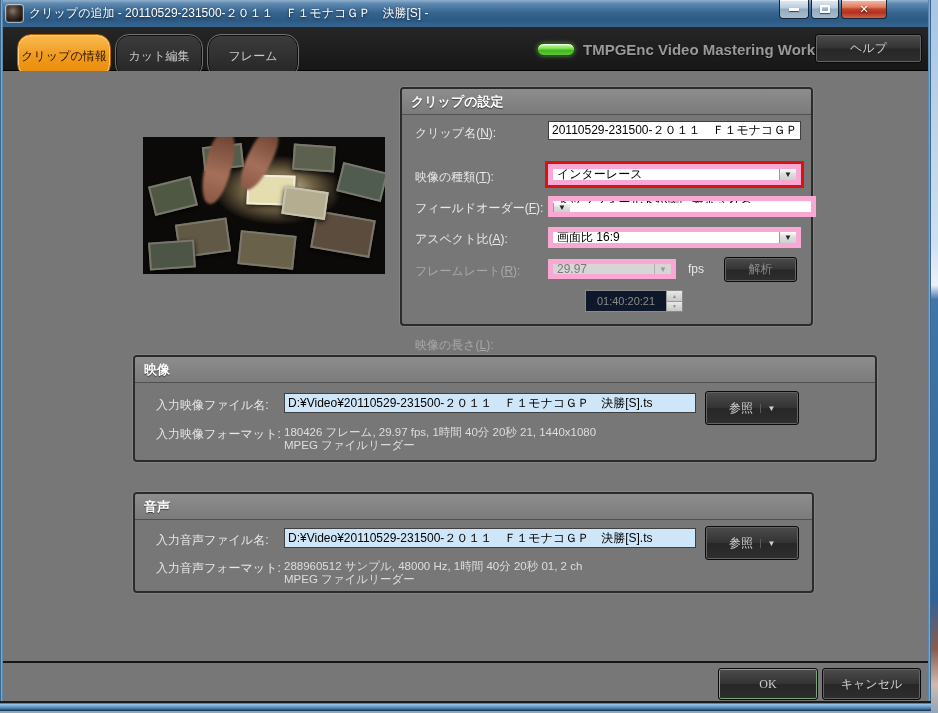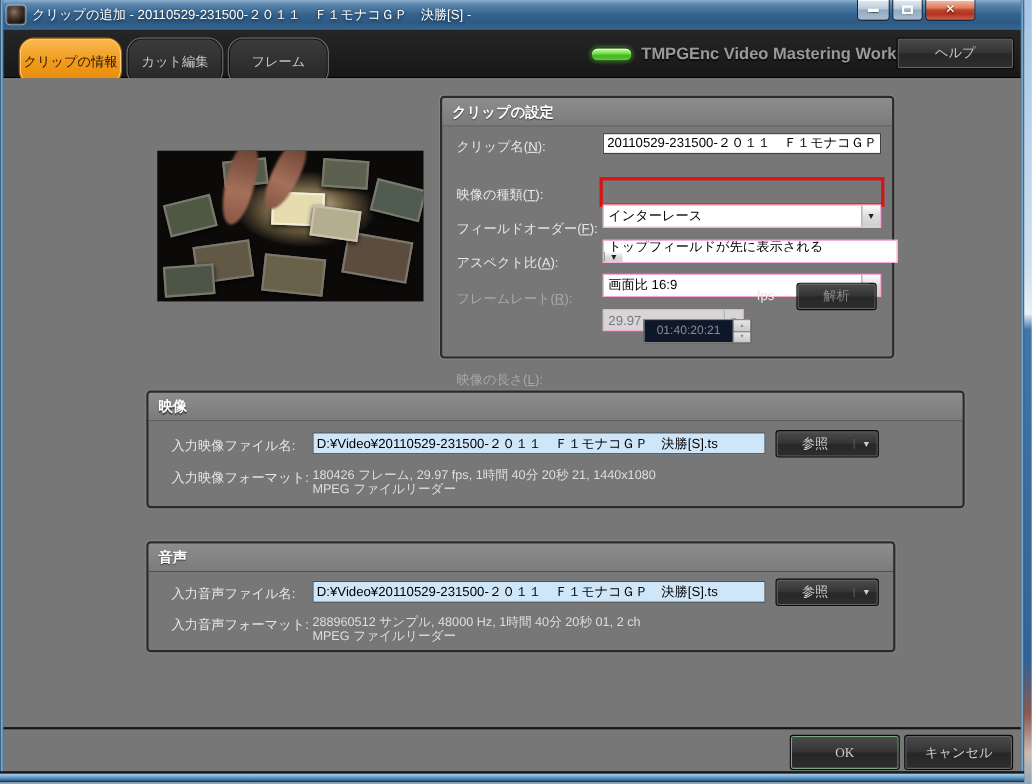--- a/index.html
+++ b/index.html
@@ -70,21 +70,21 @@
   .panel-title { color:#fff; font-weight:bold; font-size:13px; text-shadow:0 1px 1px rgba(0,0,0,0.55); }
 
   .lbl { position:absolute; color:#e8e8e8; font-size:12px; white-space:nowrap; }
   .lbl.dim { color:#a8a8a8; }
   .ukey { text-decoration:underline; }
 
   .text-input { position:absolute; background:#fff; border:1px solid #3f3f3f; color:#000;
     font-size:12px; padding:0 3px; display:flex; align-items:center; white-space:nowrap; overflow:hidden; }
   .file-input { background:#cfe6f8; }
 
-  .combo { position:absolute; background:#fff; border:1px solid #f9a8d4; display:flex;margin-top:22px; }
+  .combo { position:absolute; background:#fff; border:5px solid #f9a8d4; display:flex; }
   .combo .ctext { flex:1; font-size:12px; color:#000; padding:0 4px; display:flex; align-items:center;
     white-space:nowrap; overflow:hidden; }
   .combo .carrow { width:17px; border-left:1px solid #9a9a9a;
     background:linear-gradient(180deg,#fdfdfd,#dcdcdc 50%,#cfcfcf);
     display:flex; align-items:center; justify-content:center; font-size:8px; color:#222; }
   .combo.disabled { background:#d6d6d6; }
   .combo.disabled .ctext { color:#7a7a7a; }
   .combo.disabled .carrow { background:#d6d6d6; color:#9a9a9a; border-left:1px solid #b0b0b0; }
 
   .red-wrap { position:absolute; border:3px solid #d91212; }
@@ -92,21 +92,21 @@
 
   .spinbox { position:absolute; background:#0f172a; border:1px solid #8a8a8a; display:flex; }
   .spinbox .stext { flex:1; color:#8b8b8b; font-size:11px; display:flex; align-items:center; justify-content:center; }
   .spinbox .sbtns { width:16px; display:flex; flex-direction:column; border-left:1px solid #9a9a9a; }
   .spinbox .sbtn { flex:1; background:linear-gradient(#e8e8e8,#c8c8c8); font-size:5px; color:#8a8a8a;
     display:flex; align-items:center; justify-content:center; }
   .spinbox .sbtn:first-child { border-bottom:1px solid #9a9a9a; }
 
   .analyze-btn { position:absolute; color:#8a8a8a; }
 
-  .browse-btn { position:absolute; display:flex; padding:0; }
+  .browse-btn { position:absolute; display:flex; padding:16px; }
   .browse-main { flex:1; display:flex; align-items:center; justify-content:center; }
   .browse-arrow { width:22px; border-left:1px solid #5a5a5a; display:flex; align-items:center; justify-content:center; font-size:8px; }
 
   .fmt { position:absolute; color:#dedede; font-size:11.5px; line-height:13px; white-space:nowrap; }
 
   
   .thumb { position:absolute; left:140px; top:66px; width:242px; height:137px; background:#0c0a09; overflow:hidden; }
   .card { position:absolute; border:2px solid #ded8c4; box-shadow:0 2px 5px rgba(0,0,0,0.8); filter:brightness(0.55); }
   .glow { position:absolute; left:70px; top:18px; width:130px; height:70px;
     background:radial-gradient(ellipse at center, rgba(255,244,205,0.95) 0%, rgba(255,220,150,0.4) 40%, transparent 70%); }

